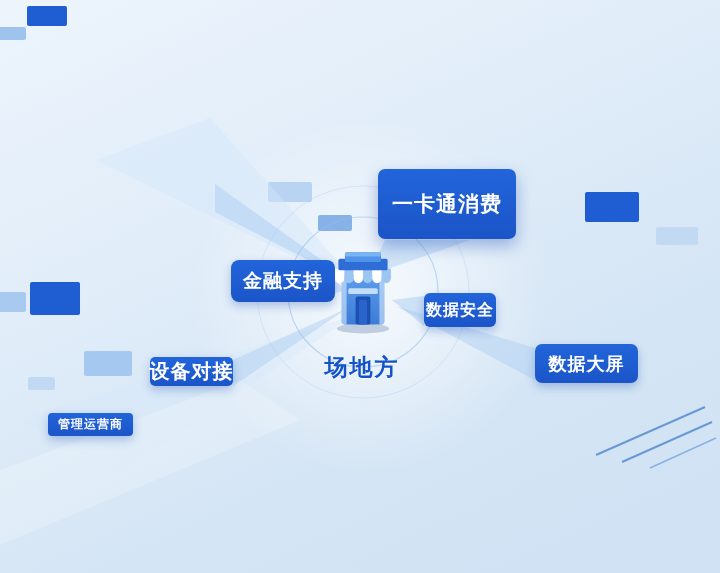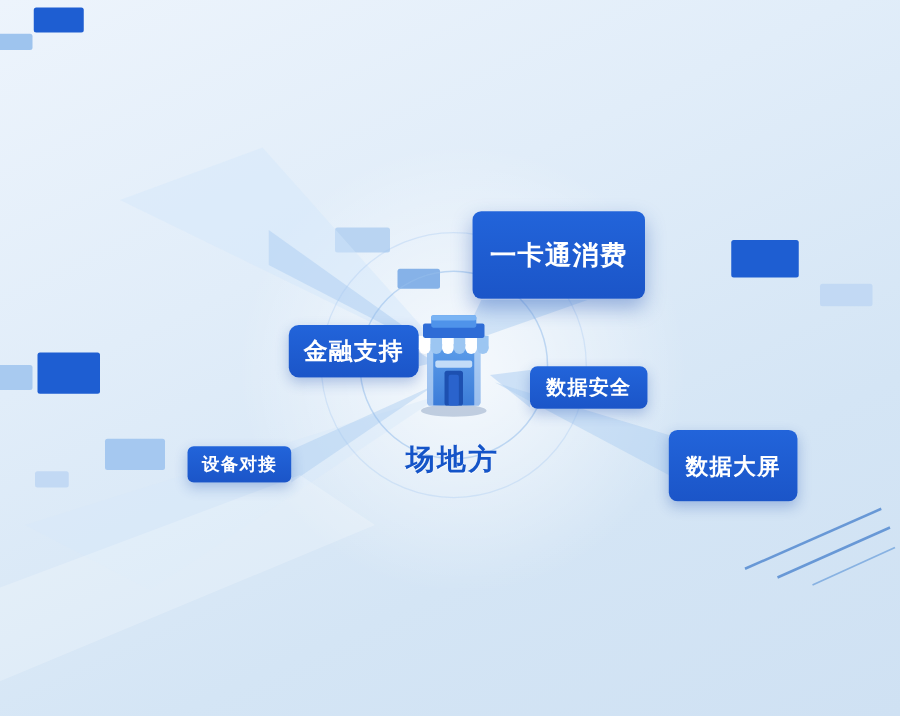--- a/index.html
+++ b/index.html
@@ -30,23 +30,23 @@
   .node{
     position:absolute;display:flex;align-items:center;justify-content:center;
     background:linear-gradient(180deg,#2264da,#1b55c8);
     color:#fff;font-weight:bold;letter-spacing:1px;
     box-shadow:0 4px 10px rgba(25,75,175,.30);
     white-space:nowrap;
   }
   .n0{left:130px;top:185px;width:86px; height:25px;font-size:13px;border-radius:4px;}
   .n1{left:378px;top:169px;width:138px;height:70px;font-size:21px;border-radius:7px;box-shadow:0 7px 16px rgba(25,75,175,.38);}
   .n2{left:200px;top:260px;width:104px;height:42px;font-size:19px;border-radius:8px;margin-left:31px;}
-  .n3{left:424px;top:293px;width:94px; height:34px;font-size:16px;border-radius:6px;}
-  .n4{left:535px;top:344px;width:103px;height:57px;font-size:18px;border-radius:7px;}
-  .n5{left:150px;top:357px;width:83px; height:29px;font-size:14px;border-radius:5px;}
+  .n3{left:424px;top:293px;width:72px; height:34px;font-size:16px;border-radius:6px;}
+  .n4{left:535px;top:344px;width:103px;height:39px;font-size:18px;border-radius:7px;}
+  .n5{left:150px;top:357px;width:83px; height:29px;font-size:20px;border-radius:5px;}
   .n6{left:48px; top:413px;width:85px; height:23px;font-size:12px;border-radius:4px;}
   
   .center-icon{position:absolute;left:322px;top:244px;width:82px;height:92px;}
   .center-label{
     position:absolute;left:292px;top:352px;width:140px;
     text-align:center;font-size:23px;font-weight:bold;color:#1454c8;
     letter-spacing:2px;text-shadow:0 1px 0 rgba(255,255,255,.8);
   }
 </style>
 </head>
@@ -85,20 +85,21 @@
     <line x1="650" y1="468" x2="716" y2="438" stroke="#88b2e2" stroke-width="1.5"></line>
 
     <polygon points="0,470 240,380 300,420 0,545" fill="rgba(255,255,255,0.22)"></polygon>
   </svg>
 
   <div class="node n1">一卡通消费</div>
   <div class="node n2">金融支持</div>
   <div class="node n3">数据安全</div>
   <div class="node n4">数据大屏</div>
   <div class="node n5">设备对接</div>
+  <div class="node n6">管理运营商</div>
 
   <div class="center-icon">
     <svg viewBox="0 0 100 108" width="82" height="92">
       <defs>
         <linearGradient id="gBody" x1="0" y1="0" x2="0" y2="1">
           <stop offset="0" stop-color="#5c9dea"></stop>
           <stop offset="1" stop-color="#3c7cd8"></stop>
         </linearGradient>
       </defs>
 

